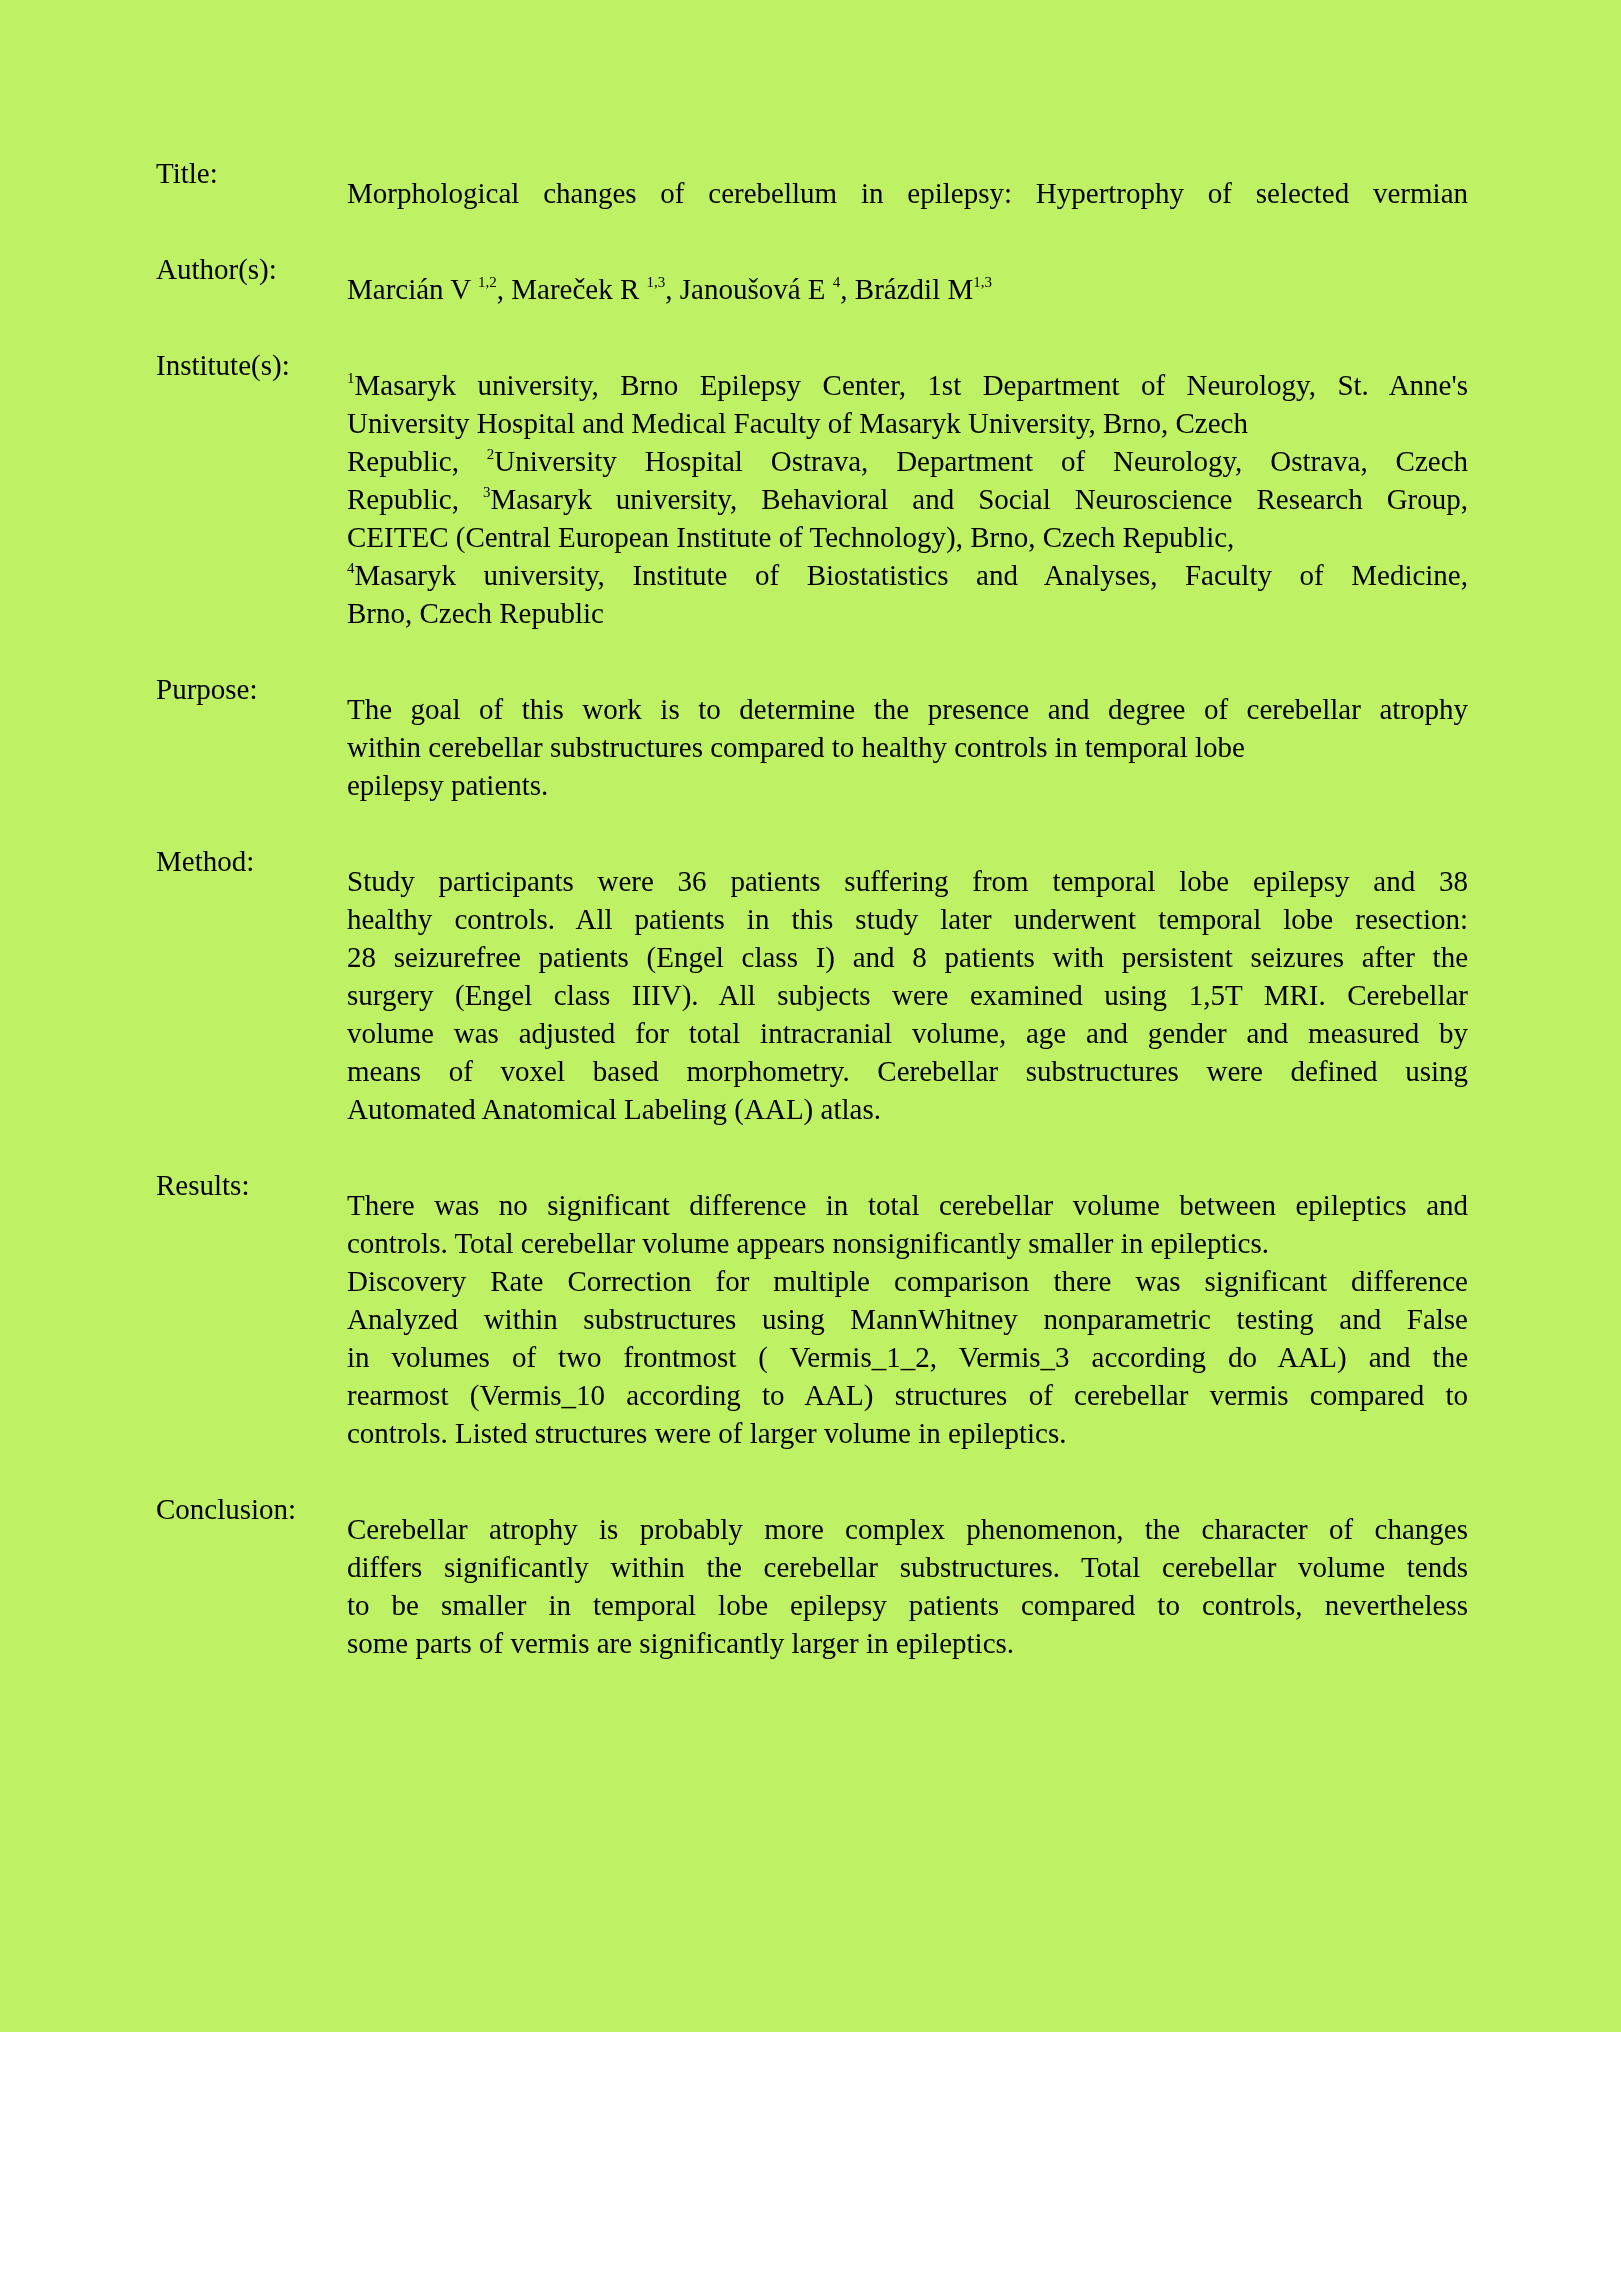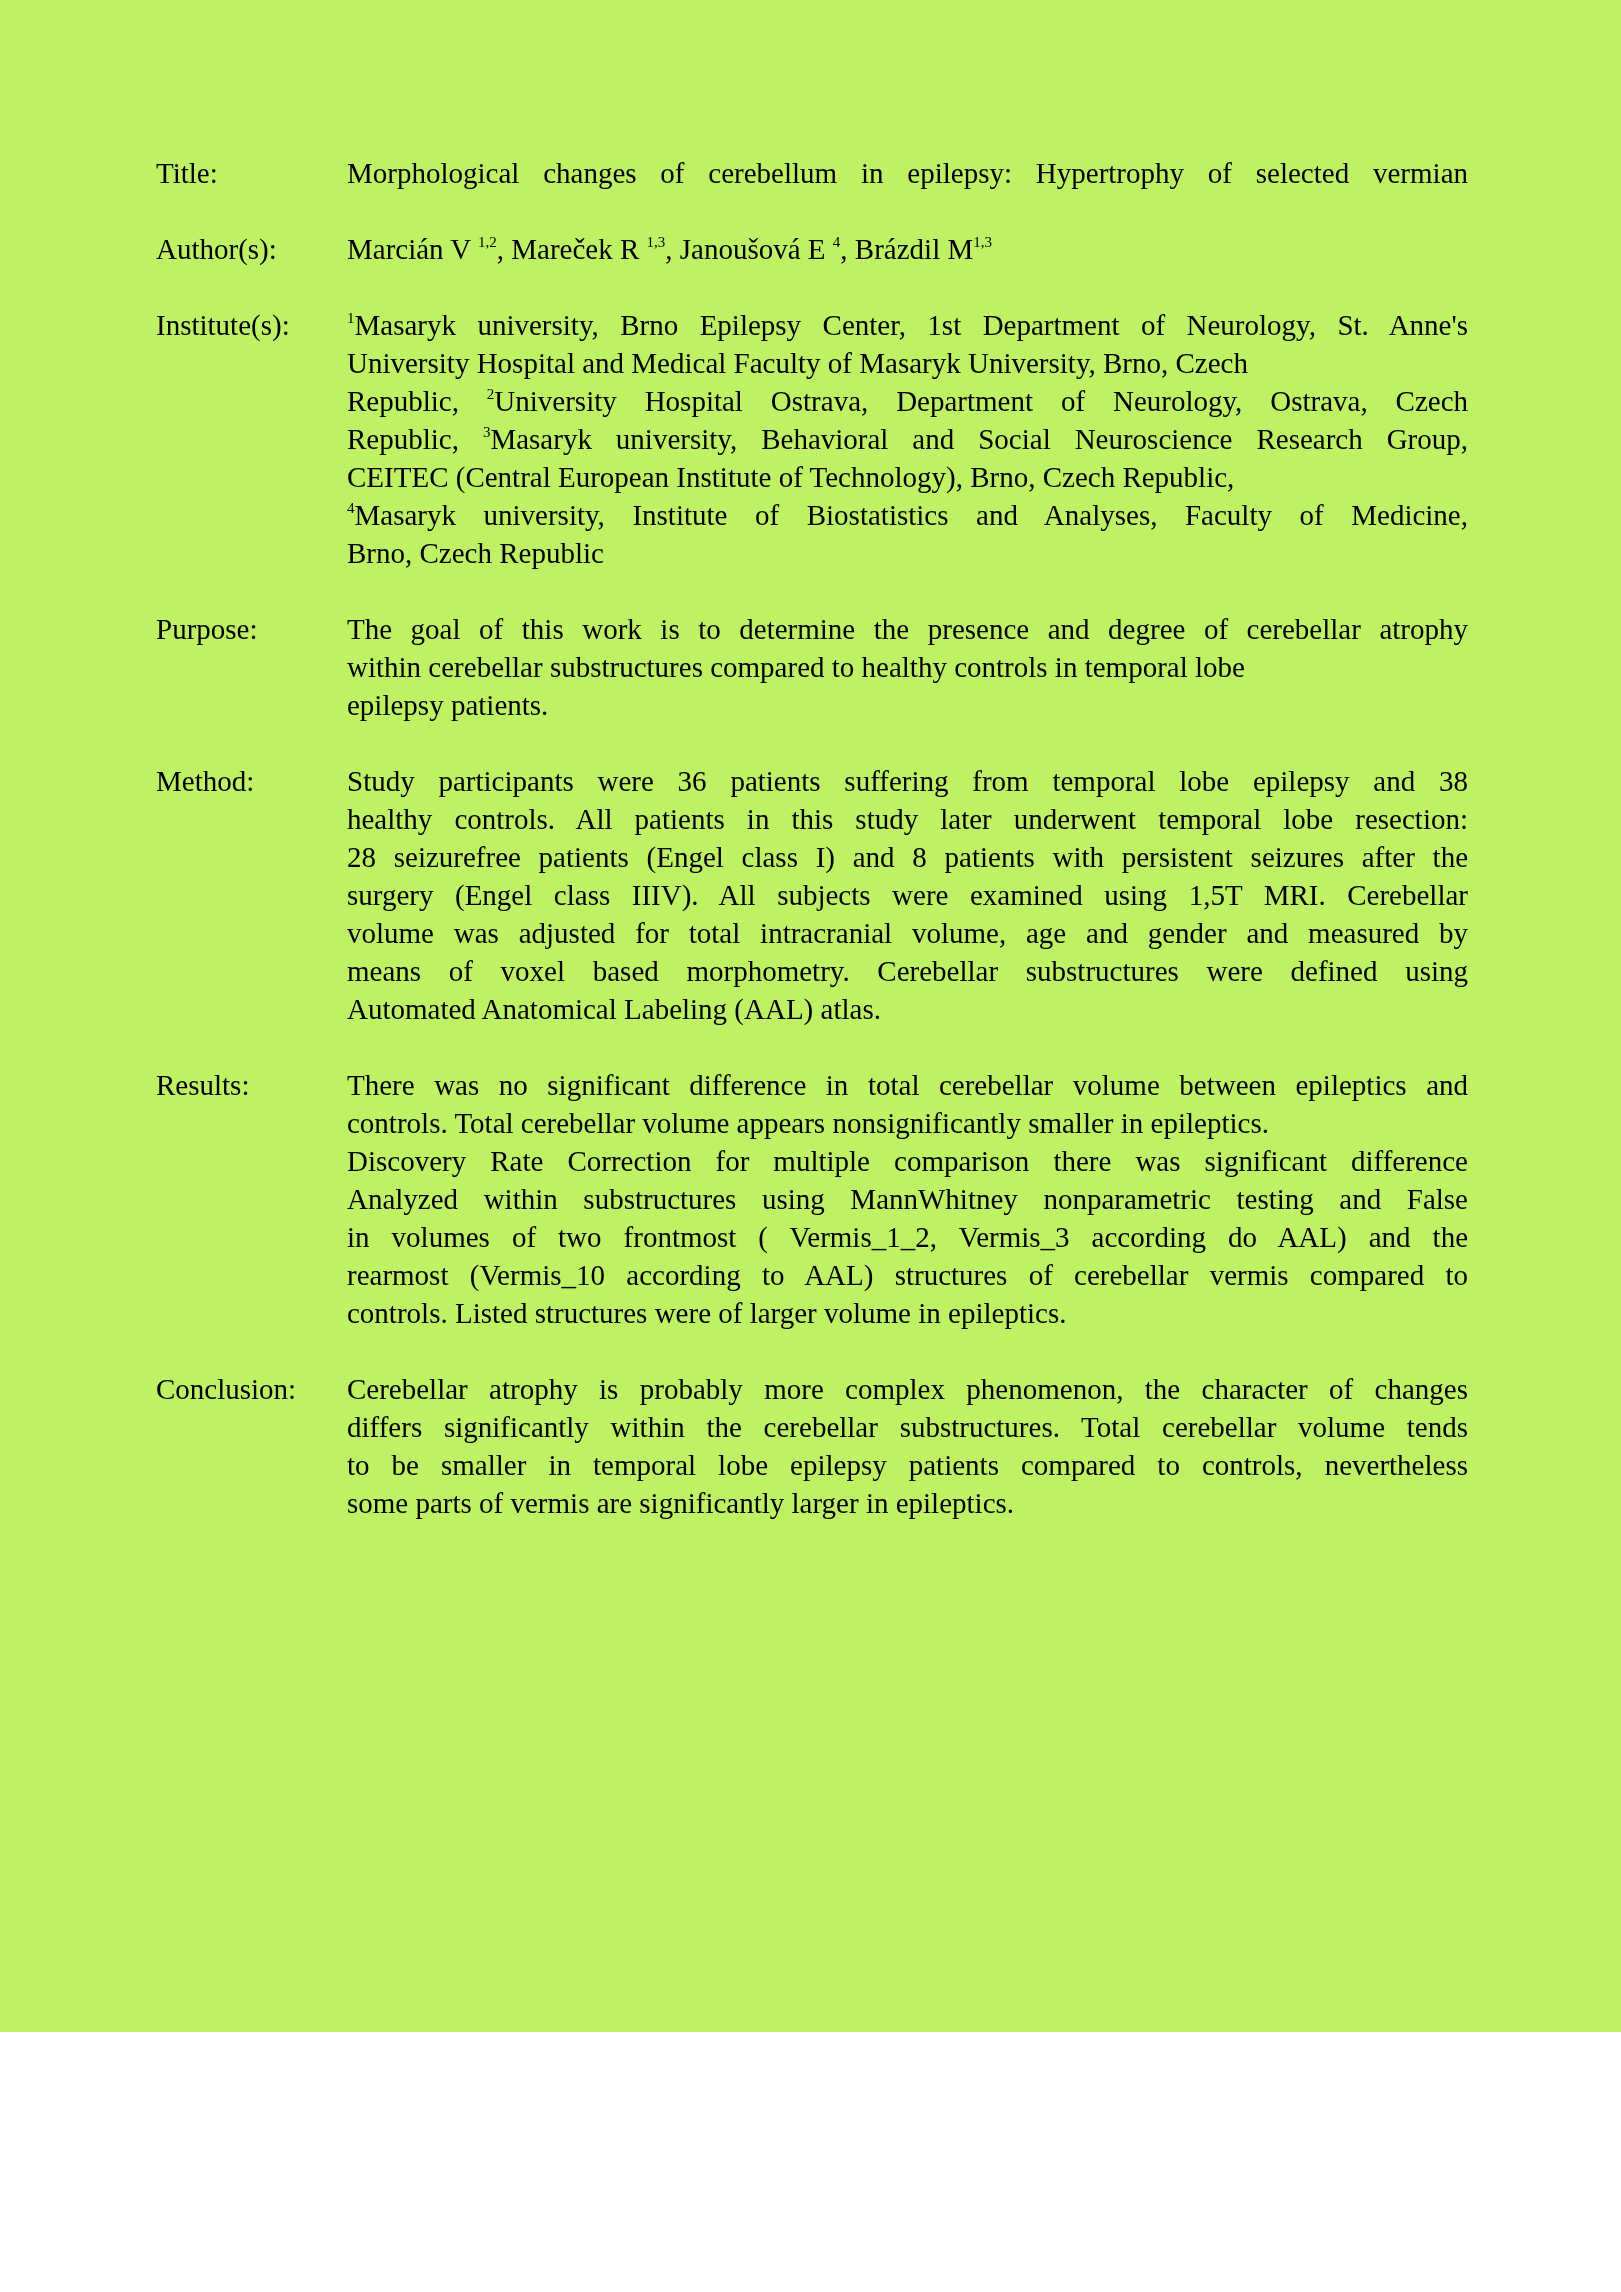--- a/index.html
+++ b/index.html
@@ -39,20 +39,21 @@
     }
     .label {
       width: 191px;
       flex: 0 0 191px;
       text-align: left;
       white-space: nowrap;
     }
     .content {
       flex: 1 1 auto;
       text-align: justify;
+      margin-top: 20px;
     }
     .content.left {
       text-align: left;
     }
     .line {
       display: block;
       white-space: nowrap;
     }
     .line.just {
       text-align: justify;

